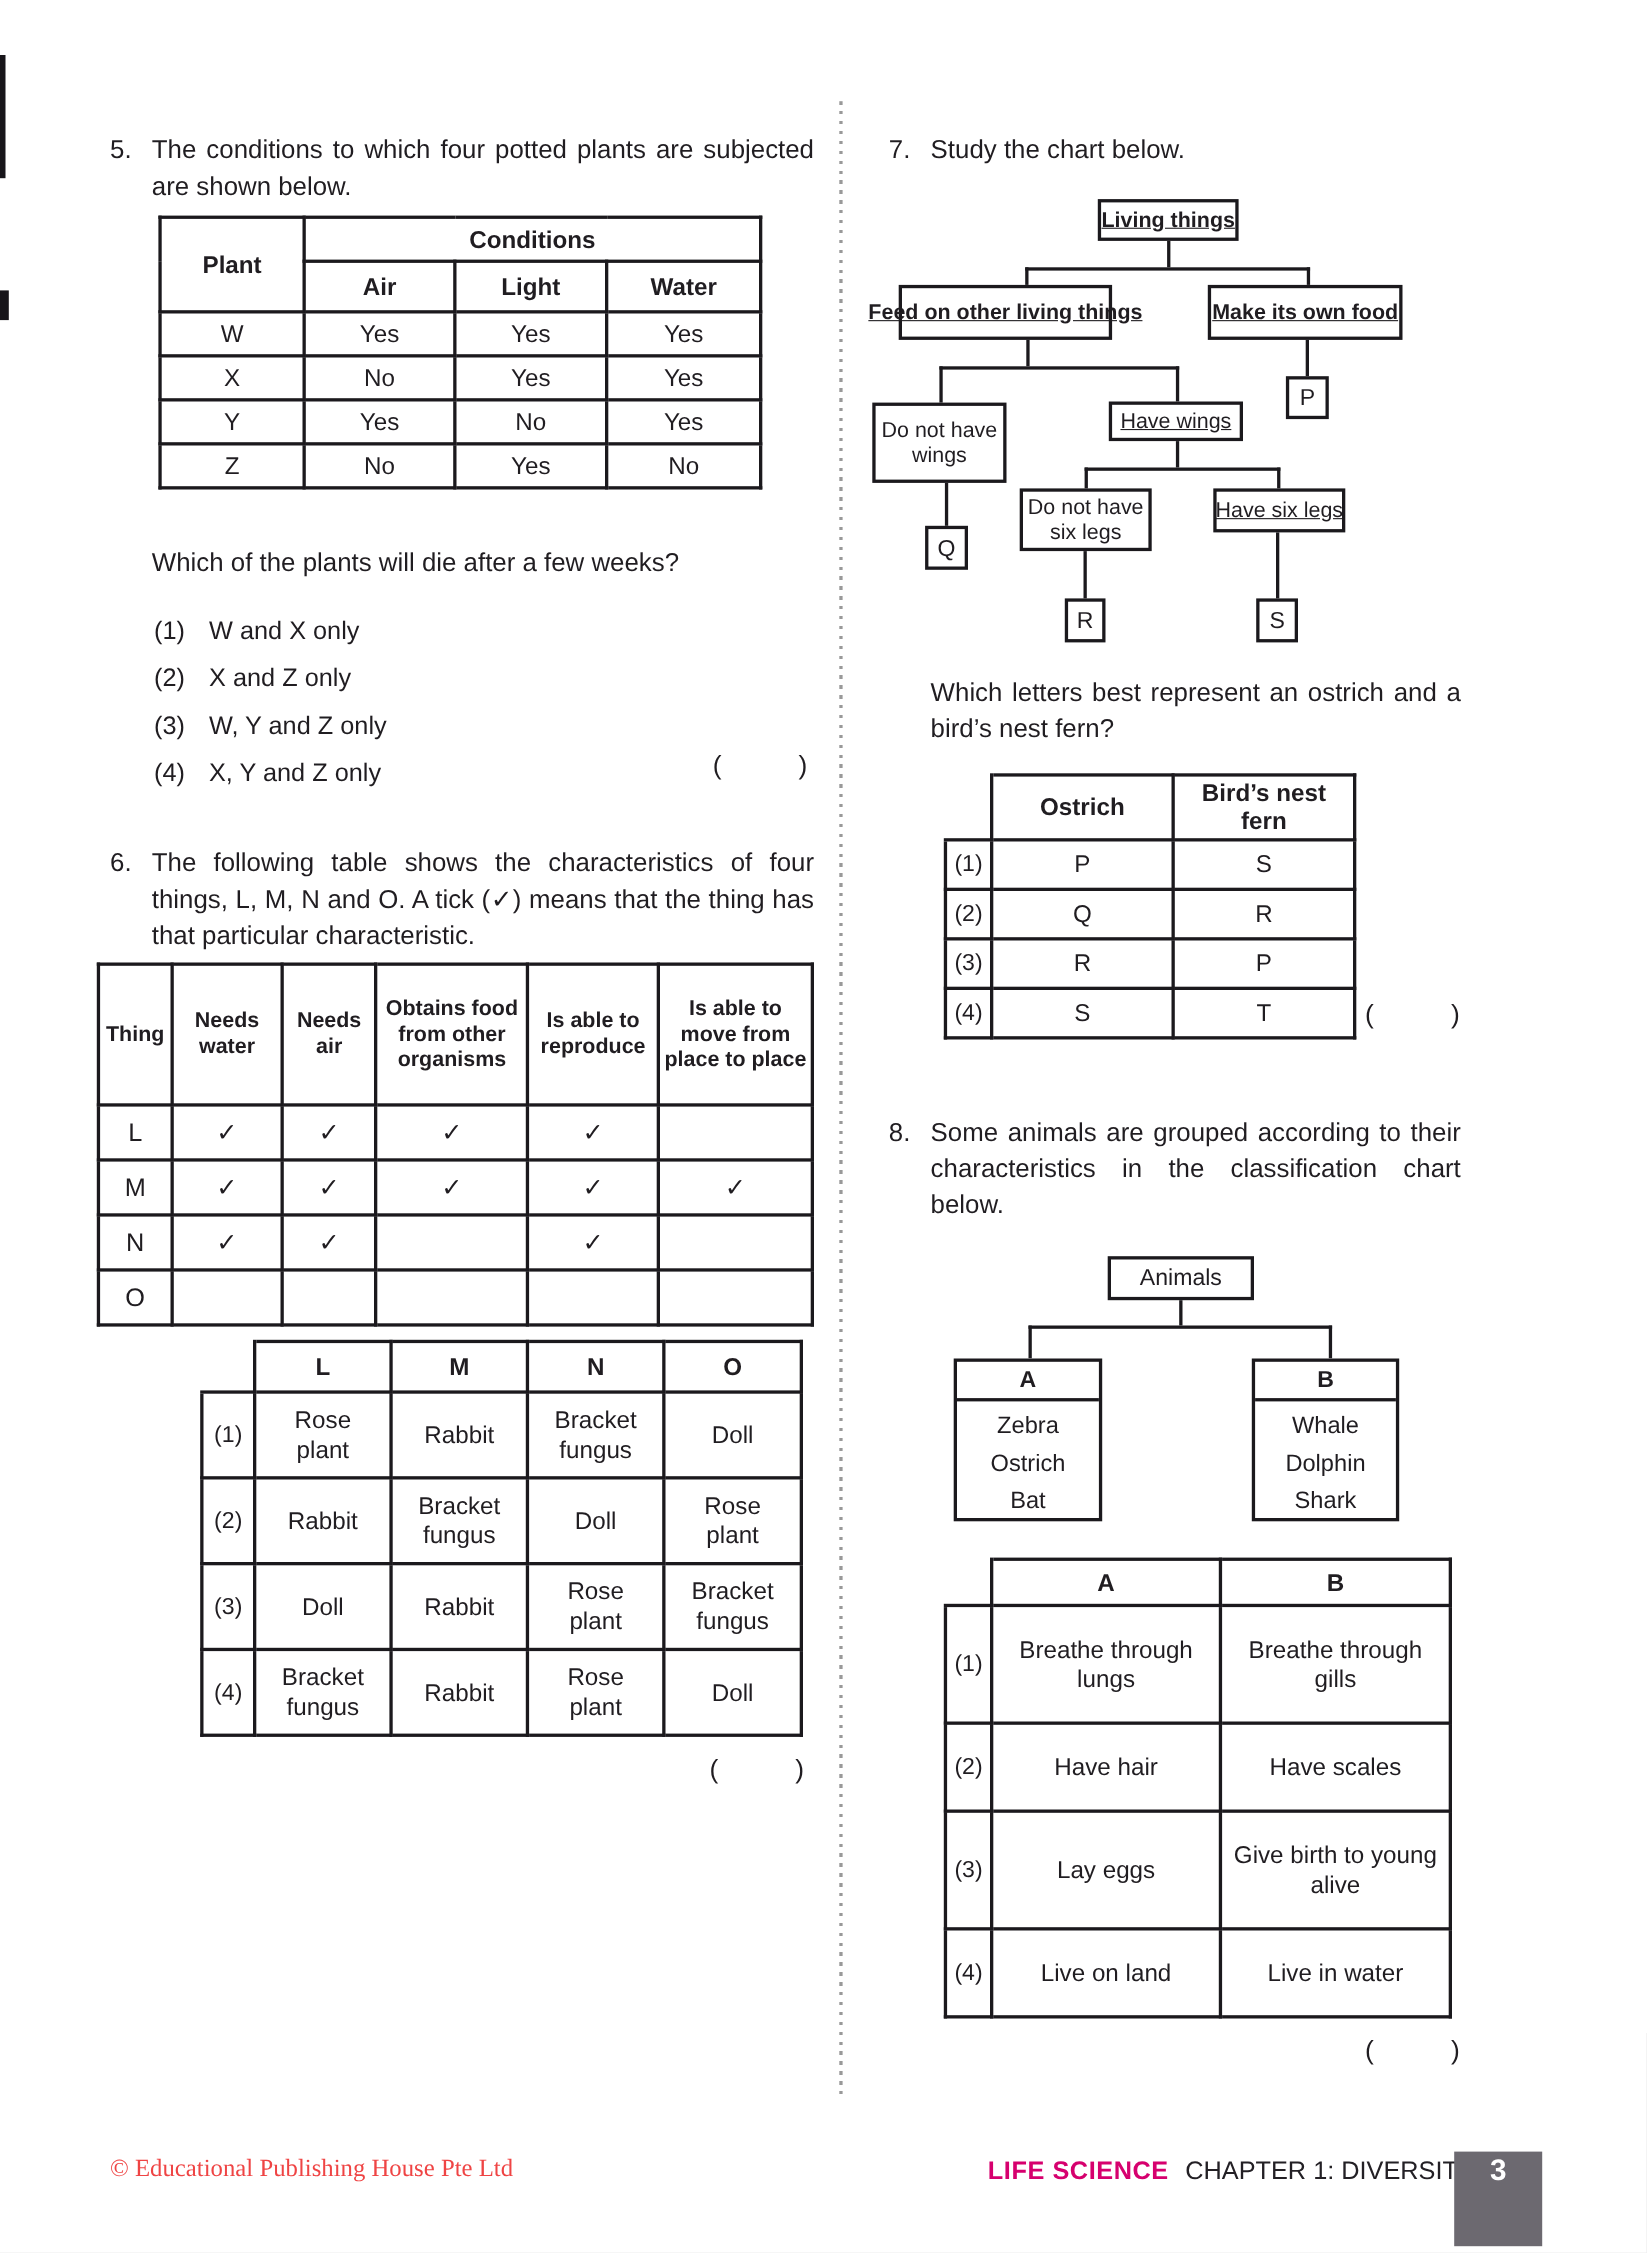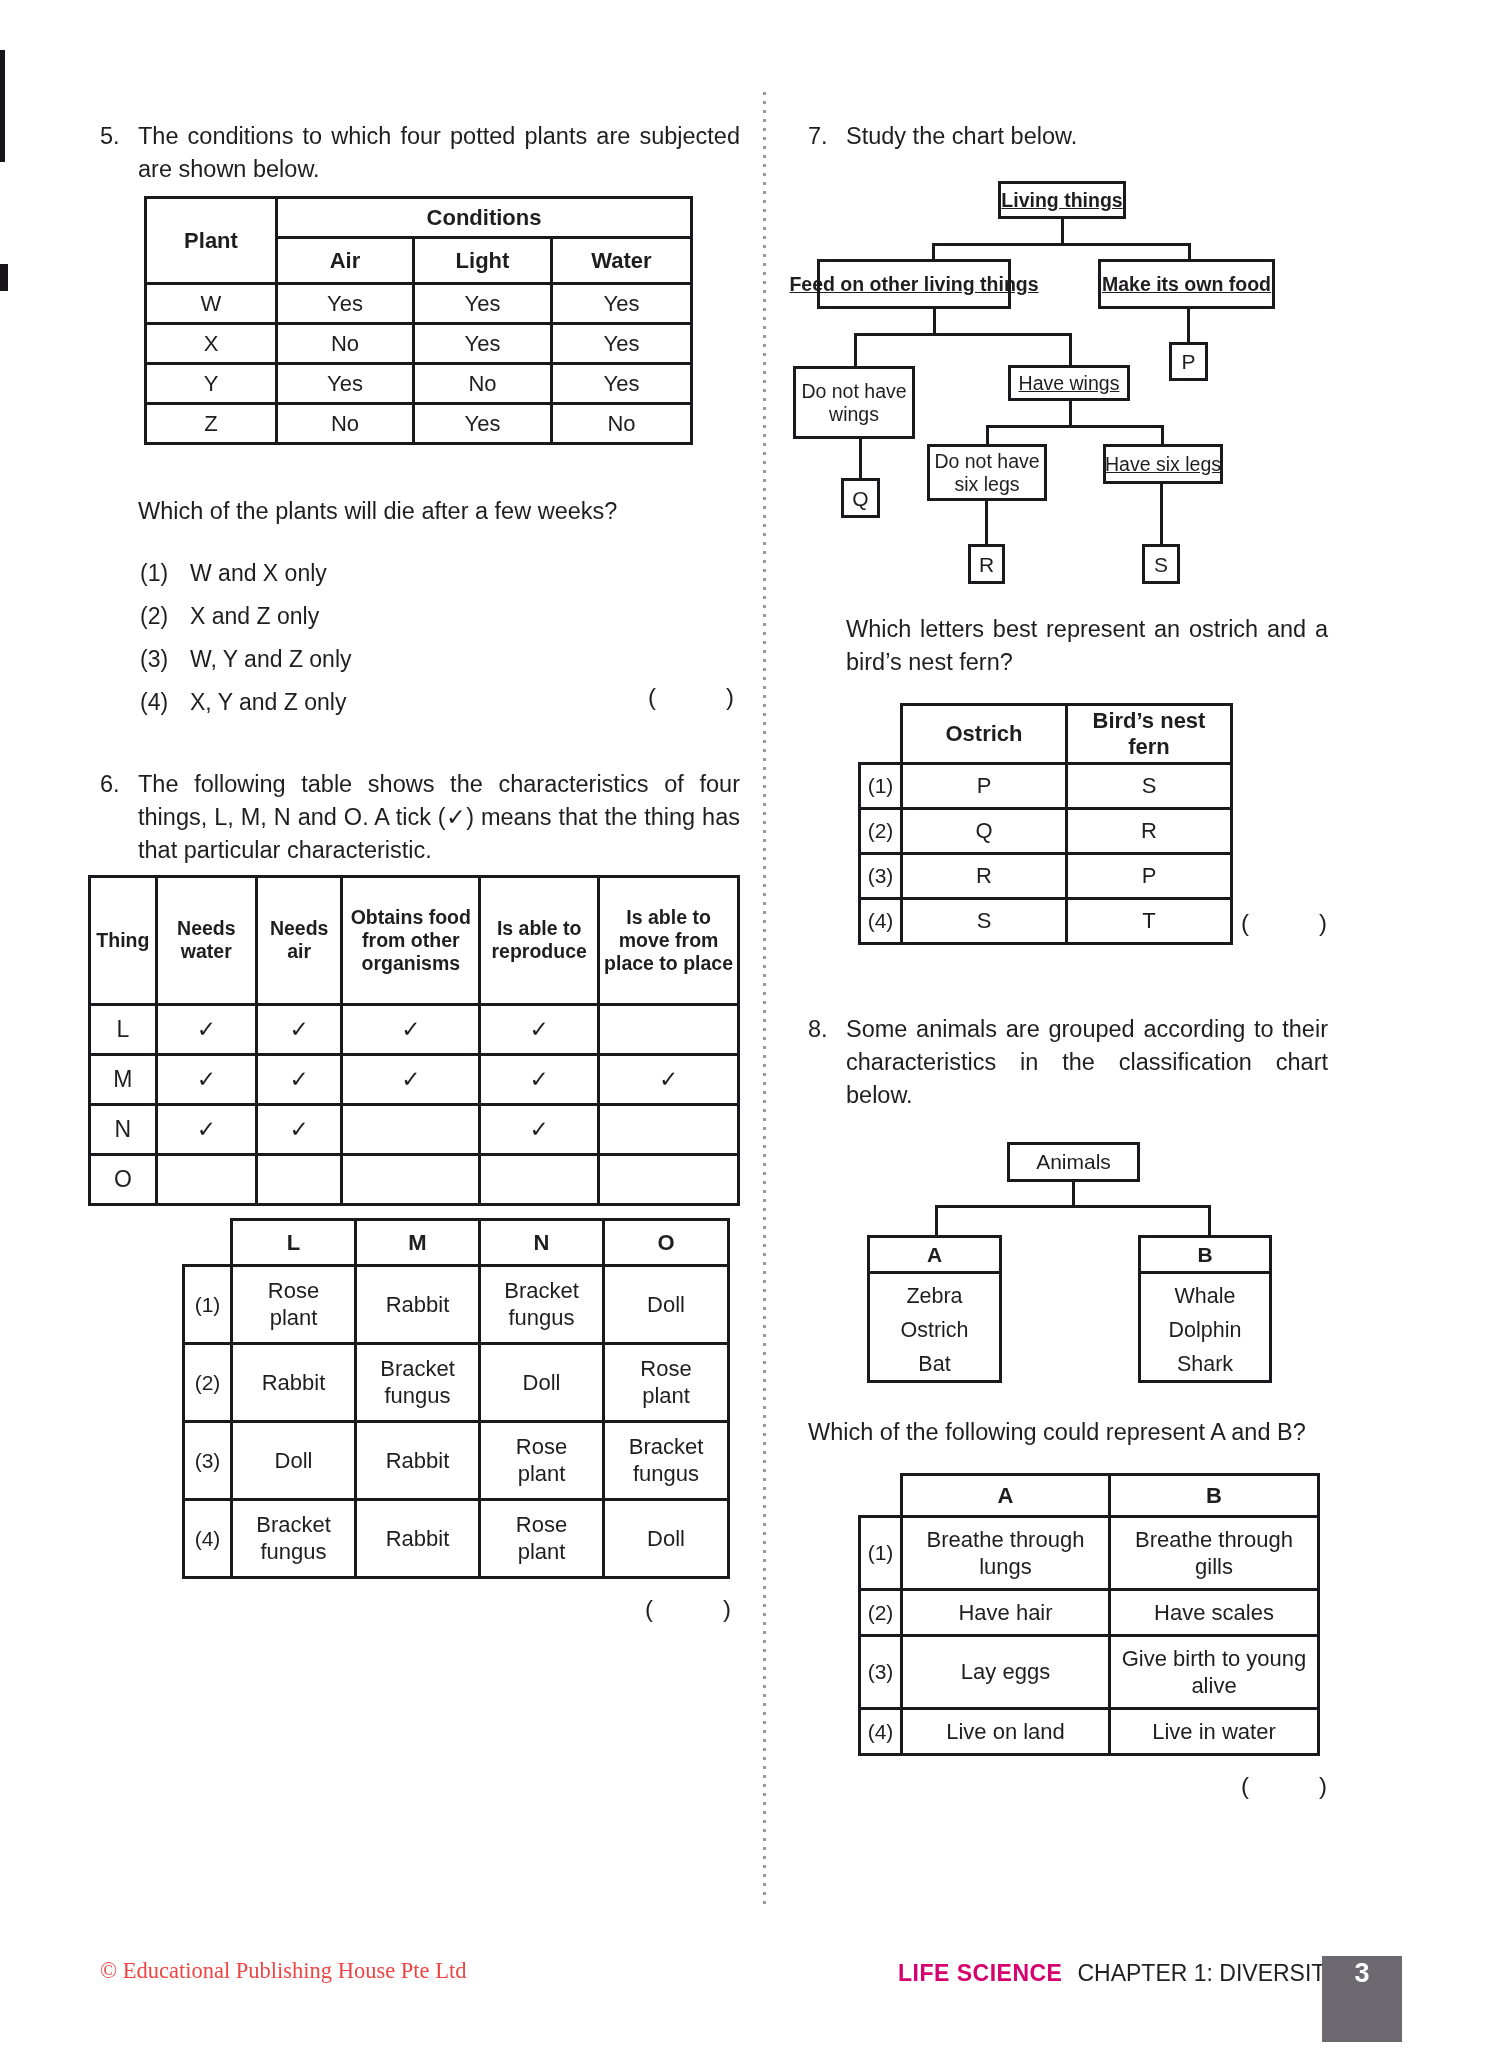--- a/index.html
+++ b/index.html
@@ -38,21 +38,21 @@
   .t6opt td{height:78px;padding:4px 14px;}
   .t6opt td.lab,.t7opt td.lab,.t8opt td.lab{padding:4px 2px;font-size:21px;}
 
   .t7wrap{position:relative;margin-top:18px;}
   .t7opt{margin-left:50px;width:372px;font-size:22px;}
   .t7opt th{height:44px;}
   .t7opt td{height:45px;}
 
   .t8opt{margin:24px 0 0 50px;width:459px;font-size:22px;line-height:27px;}
   .t8opt th{height:42px;}
-  .t8opt td{padding:8px 10px;}
+  .t8opt td{padding:25px 10px;}
 
   .options{position:relative;margin:16px 0 0 40px;font-size:23px;line-height:43px;}
   .opt{display:flex;}
   .optlab{flex:0 0 50px;}
   .bracket{font-size:24px;letter-spacing:1px;white-space:pre;}
   .options .bracket{position:absolute;right:5px;bottom:6px;}
   .t7wrap .bracket{position:absolute;right:0;bottom:8px;}
   .bracket-row{text-align:right;margin-top:16px;padding-right:8px;}
   .bracket-row.r7{padding-right:0;}
 
@@ -387,21 +387,20 @@
         <div class="grp" style="left:330px;top:93px;width:134px;height:148px">
           <div class="grp-h">B</div>
           <div class="grp-b">
             <div>Whale</div>
             <div>Dolphin</div>
             <div>Shark</div>
           </div>
         </div>
       </div>
 
-      <p class="subq sub8" style="margin-left:0">Which of the following could represent A and B?</p>
 
       <table class="t8opt">
         <colgroup>
             <col style="width:42px">
             <col style="width:208px">
             <col style="width:209px">
           </colgroup>
         <tbody>
             <tr>
           <th class="nb"></th>

